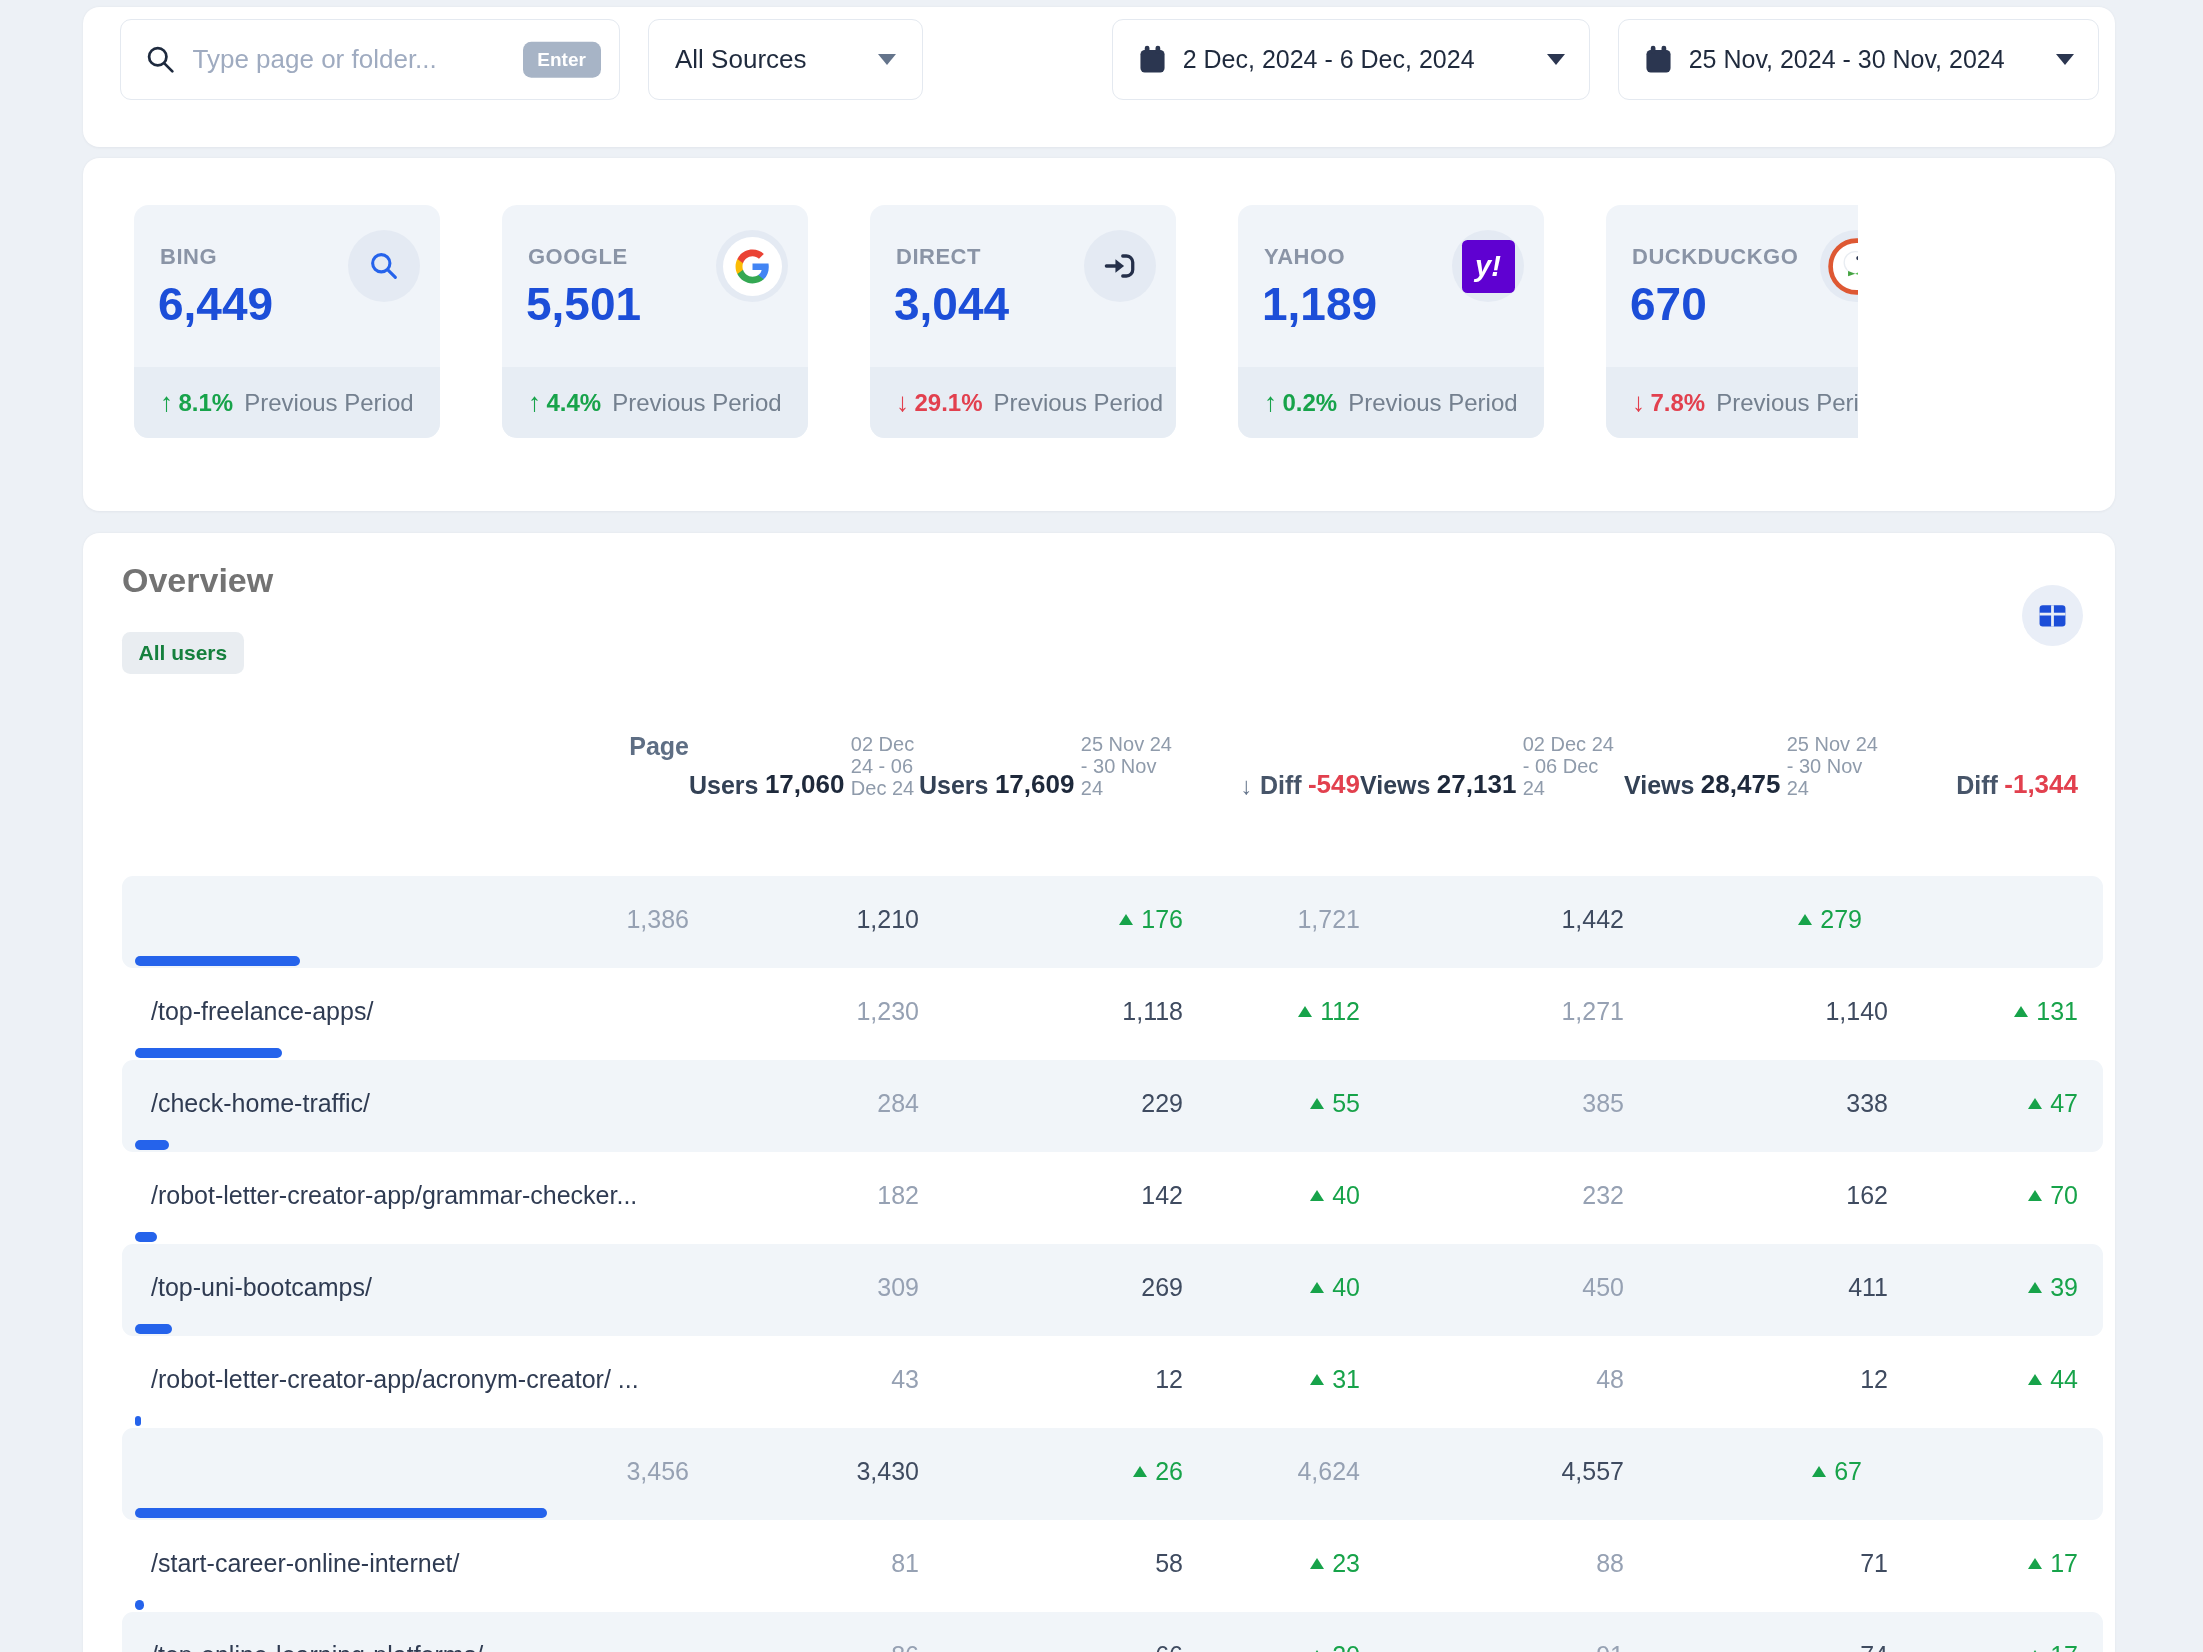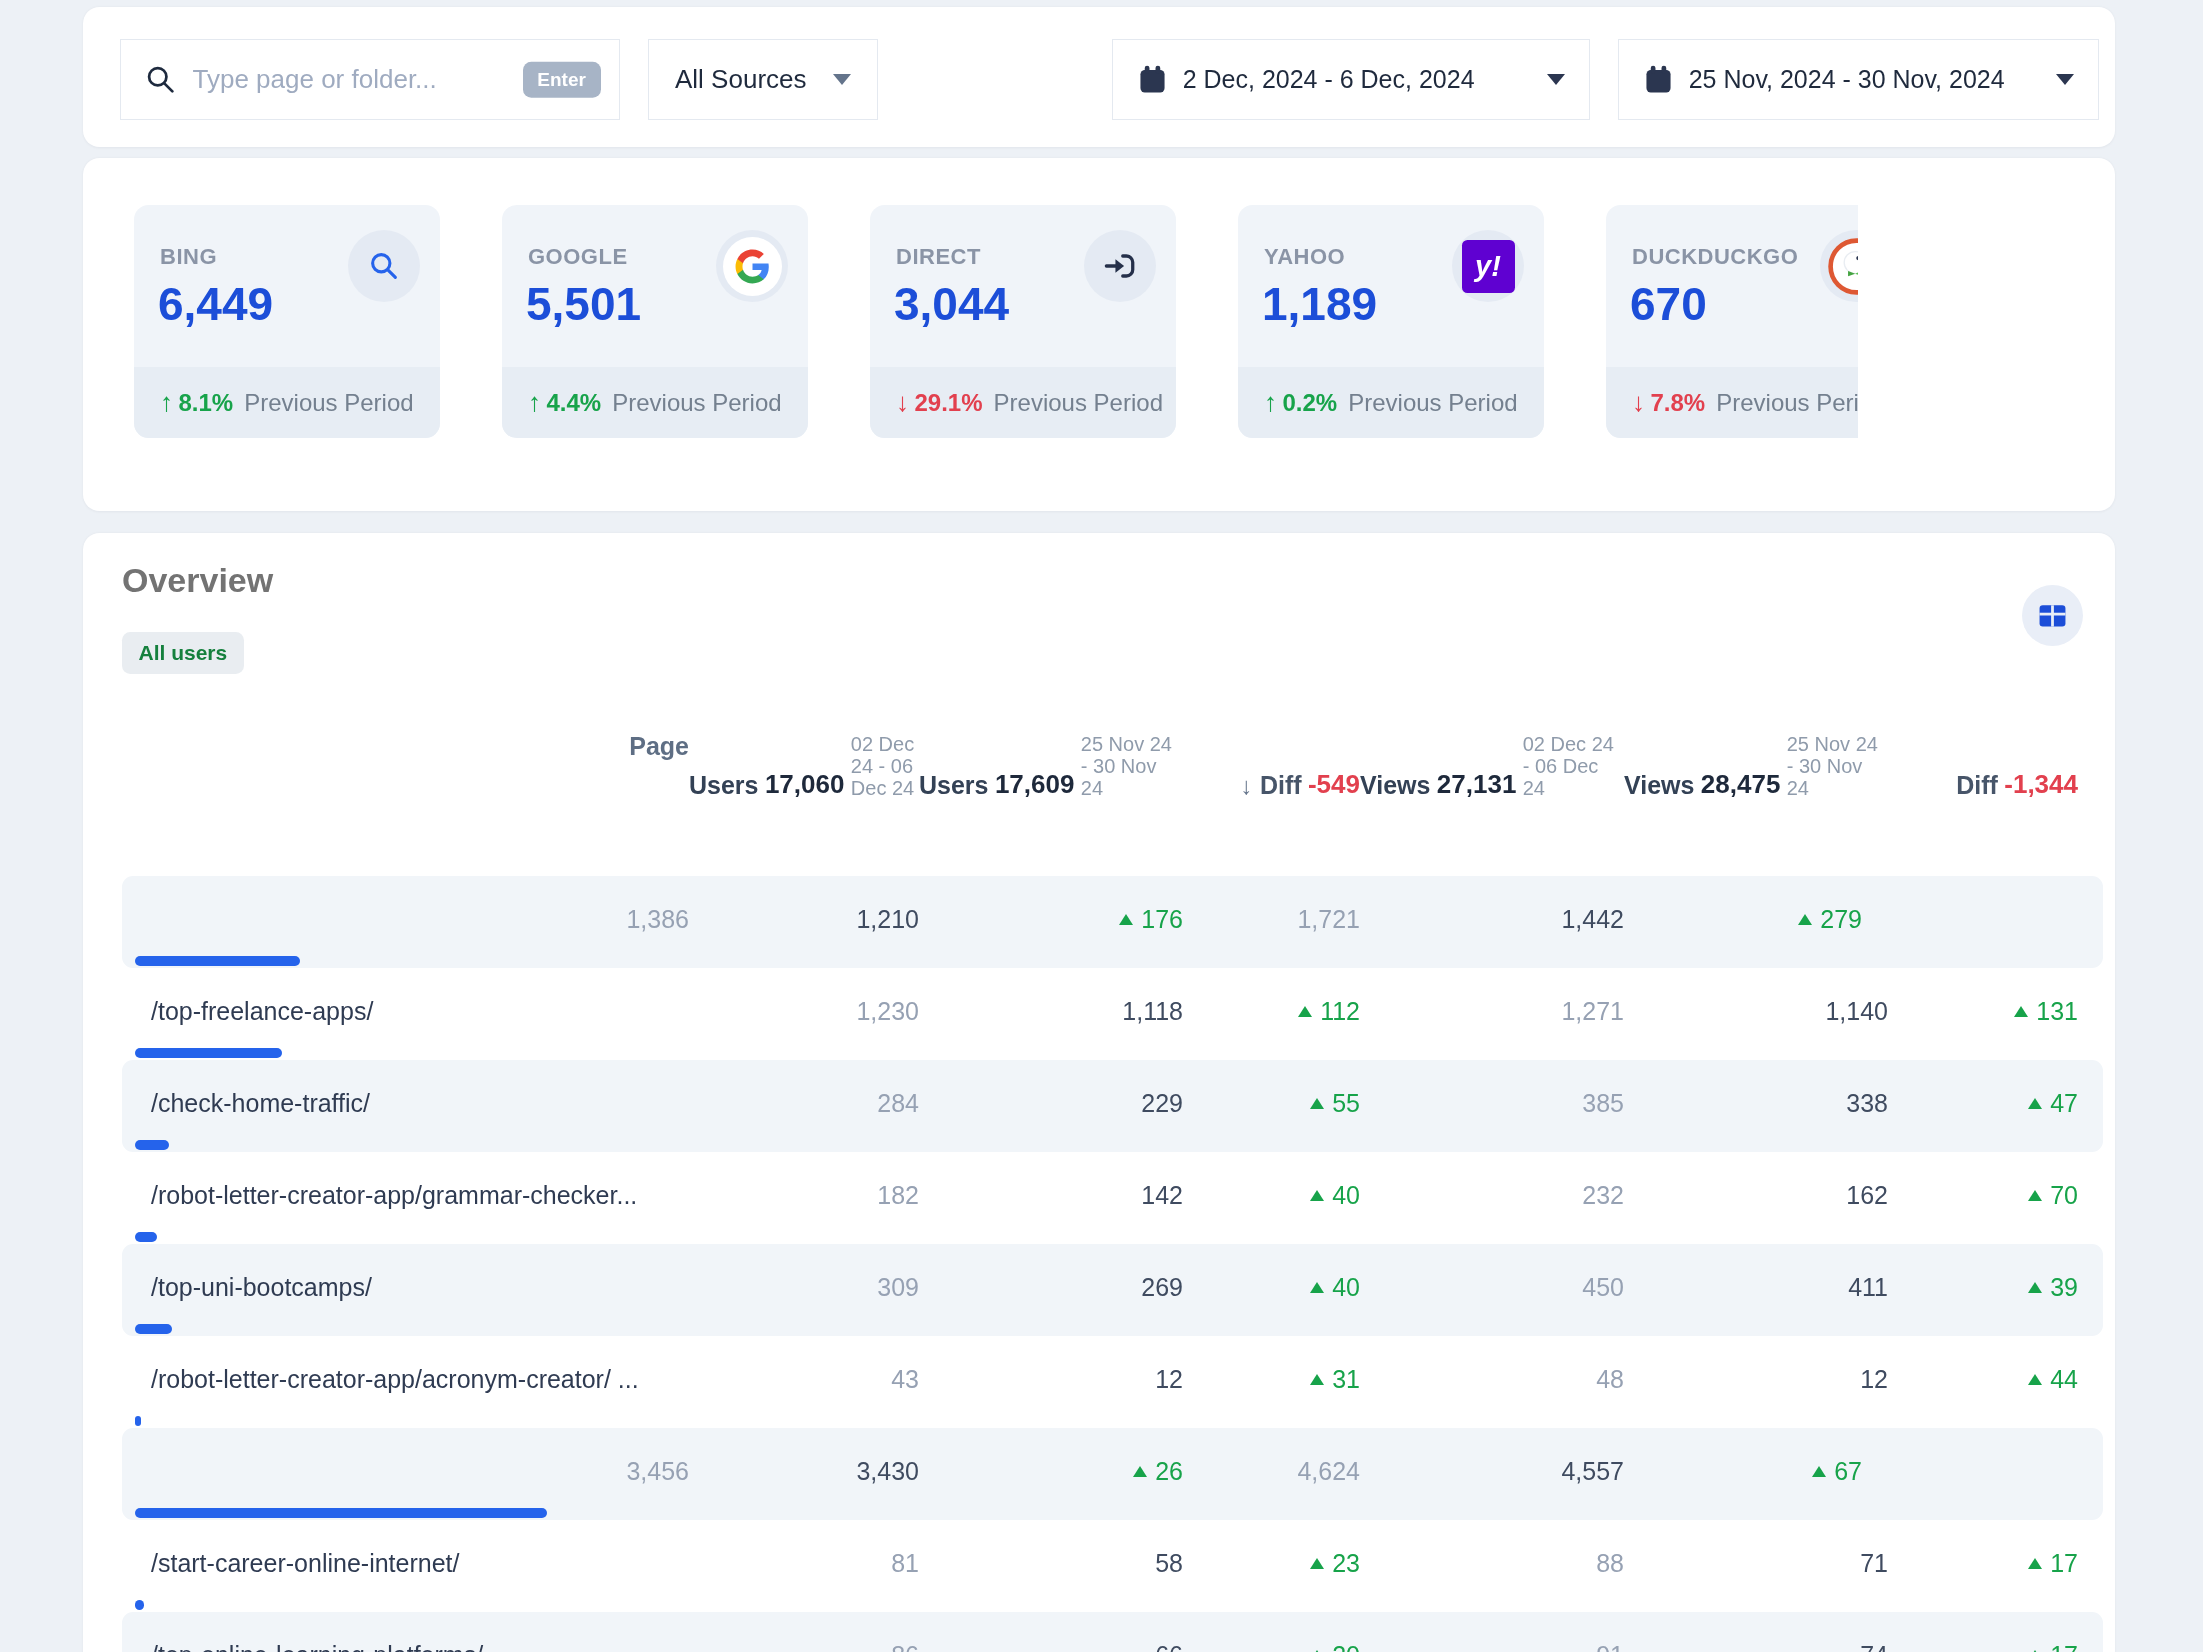--- a/index.html
+++ b/index.html
@@ -7,31 +7,31 @@
   body { background:#edf1f6; font-family:"Liberation Sans","DejaVu Sans",sans-serif; color:#2f3b52; }
   #app { position:relative; width:2204px; height:1653px; overflow:hidden; }
 
   .panel { position:absolute; left:83px; width:2032px; background:#ffffff; border-radius:16.5px;
            box-shadow:0 0.9px 2.8px rgba(16,24,40,.05); }
   .panel.top-bar { top:7.3px; height:140px; }
   .panel.cards-panel { top:158px; height:353px; }
   .panel.overview { top:533px; height:1157px; }
 
   
-  .control { position:absolute; top:32px; height:81px; background:#fff; border:1.8px solid #e4e9f0;
-             border-radius:0; display:flex; align-items:center; }
+  .control { position:absolute; top:12px; height:81px; background:#fff; border:1.8px solid #e4e9f0;
+             border-radius:11px; display:flex; align-items:center; }
   .search-box { left:37px; width:500px; padding:0 22px 0 24px; }
   .search-box svg { flex:none; }
   .search-input { border:none; outline:none; flex:1; min-width:0; font-size:26px; color:#33405b;
                   margin-left:16.5px; font-family:inherit; background:transparent; }
   .search-input::placeholder { color:#9fabc0; }
   .enter-badge { position:absolute; right:18.4px; top:50%; transform:translateY(-50%);
                  background:#a7b4c6; color:#fff; font-size:19px; font-weight:bold;
                  padding:7.3px 14.7px; border-radius:8.3px; }
-  .sources-dd { left:565px; width:230px; padding:0 26px; cursor:pointer; }
+  .sources-dd { left:565px; width:275px; padding:0 26px; cursor:pointer; }
   .sources-dd .dd-label { font-size:26px; color:#1f2a3d; }
   .chev { width:0; height:0; border-left:9.2px solid transparent; border-right:9.2px solid transparent;
           border-top:11px solid #64748b; margin-left:auto; }
   .date-picker { padding:0 24px; cursor:pointer; }
   .date-picker.d1 { left:1029px; width:478px; }
   .date-picker.d2 { left:1535px; width:481px; }
   .date-picker .dp-text { font-size:25px; color:#1f2a3d; margin-left:14.7px; white-space:nowrap; }
   .date-picker .chev { border-top-color:#2b3650; }
 
   

